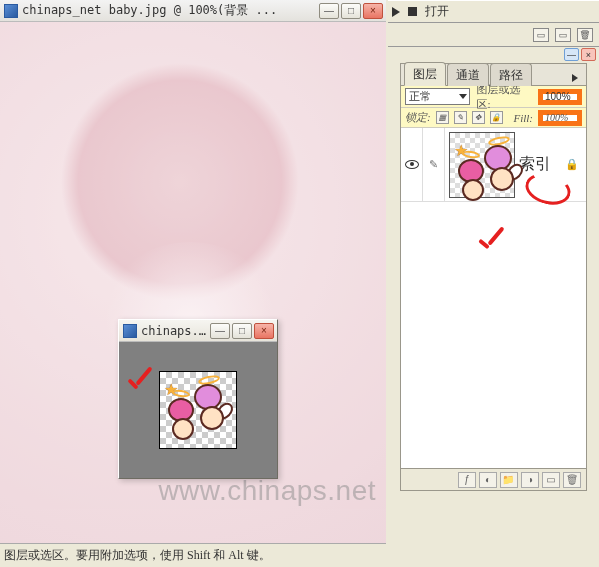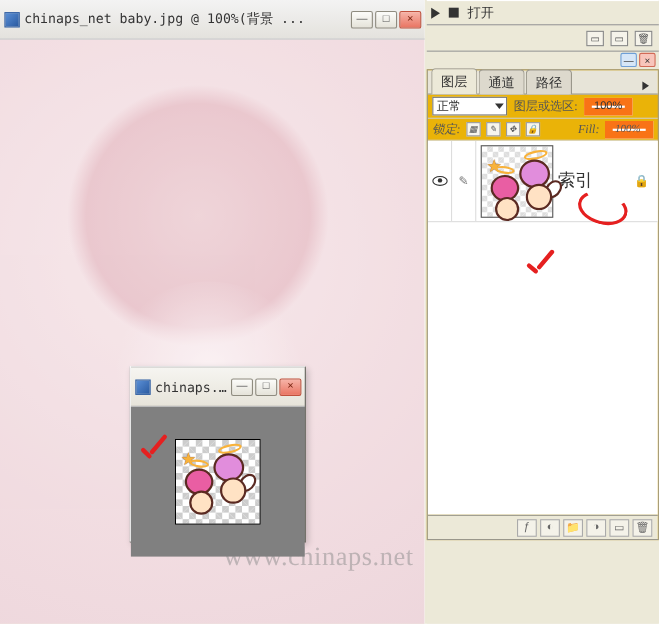--- a/index.html
+++ b/index.html
@@ -1,28 +1,28 @@
 <!DOCTYPE html>
 <html><head>
 <meta charset="utf-8">
 <style>
   * { box-sizing: border-box; margin: 0; padding: 0; }
   body { font-family: "Microsoft YaHei", SimSun, Arial, sans-serif; font-size: 11px; color: #333; background: #ece9d8; width: 599px; height: 567px; position: relative; overflow: hidden; }
 
   .main-doc-win { position: absolute; left: 0; top: 0; width: 386px; height: 567px; background: #fff; }
-  .titlebar { height: 36px; background: linear-gradient(to bottom, #f3f3f3, #e4e2dd); display: flex; align-items: center; padding: 0 3px 0 4px; border-bottom: 1px solid #bbb; }
+  .titlebar { height: 22px; background: linear-gradient(to bottom, #f3f3f3, #e4e2dd); display: flex; align-items: center; padding: 0 3px 0 4px; border-bottom: 1px solid #bbb; }
   .titlebar .appicon { width: 14px; height: 14px; margin-right: 4px; background: linear-gradient(135deg,#5a8fd6,#2a5aa0); border:1px solid #2a5aa0; }
   .titlebar .ttl { flex:1; font-family: "SimSun", monospace; font-size: 12px; color:#333; white-space:nowrap; overflow:hidden; text-overflow:ellipsis;}
   .winbtn { width: 20px; height: 16px; margin-left: 2px; border:1px solid #8f8c80; background:linear-gradient(to bottom,#fcfcfa,#e5e3d9); display:flex; align-items:center; justify-content:center; font-size:10px; border-radius:2px; cursor:pointer; color:#555;}
   .winbtn.close { background:linear-gradient(to bottom,#f6b4a8,#e97563); border-color:#c0513d; color:#7a2512;}
   .canvas-area { position: relative; width: 100%; height: calc(100% - 22px); overflow:hidden; }
   .baby-bg { position:absolute; inset:0; background: radial-gradient(circle at 40% 35%, #f1d6db, #e7c1c9 60%, #dfb5bf); opacity:0.55; }
   .baby-bg::before { content:""; position:absolute; left:60px; top:40px; width:240px; height:240px; border-radius:50%; background: radial-gradient(circle,#e2b2ba 0%,#d99ba7 60%,transparent 70%); }
   .baby-bg::after { content:""; position:absolute; left:100px; top:220px; width:180px; height:160px; border-radius:50%; background: radial-gradient(circle,#f7e6ea 0%,transparent 70%); }
-  .watermark { position:absolute; right:10px; bottom:60px; font-size:24px; color:rgba(140,140,140,0.5); font-family:Liberation Serif, serif; letter-spacing:0.5px; }
+  .watermark { position:absolute; right:10px; bottom:60px; font-size:28px; color:rgba(140,140,140,0.5); font-family:Liberation Sans, sans-serif; letter-spacing:0.5px; }
   .statusbar { position:absolute; left:0; bottom:0; height:24px; width:100%; background:#ece9d8; border-top:1px solid #aaa; display:flex; align-items:center; font-size:12px; font-family:SimSun; color:#333; padding-left:4px;}
 
   .sub-doc-win { position:absolute; left:118px; top:297px; width:160px; height:160px; background:#808080; border:1px solid #6e6c62; border-top-color:#fff; border-left-color:#fff; box-shadow:2px 2px 6px rgba(0,0,0,0.2); }
   .sub-doc-win .titlebar{ background:linear-gradient(to bottom,#f6f5f1,#e7e4da);}
   .sub-canvas { position:relative; width:100%; height:calc(100% - 22px); background:#808080; display:flex; align-items:center; justify-content:center;}
   .checker { width:78px; height:78px; border:1px solid #000; position:relative; background-image:
     linear-gradient(45deg,#ccc 25%,transparent 25%),linear-gradient(-45deg,#ccc 25%,transparent 25%),
     linear-gradient(45deg,transparent 75%,#ccc 75%),linear-gradient(-45deg,transparent 75%,#ccc 75%);
     background-size:12px 12px; background-position:0 0,0 6px,6px -6px,-6px 0; background-color:#fff;}
   .angel-art { position:absolute; inset:2px; }
@@ -46,31 +46,31 @@
   .actions-row { height:23px; border-top:1px solid #fff; border-bottom:1px solid #999; display:flex; align-items:center; padding:0 4px; gap:8px; background:#ece9d8;}
   .tri-icon {width:0;height:0;border-left:8px solid #333;border-top:5px solid transparent;border-bottom:5px solid transparent;}
   .stop-icon{width:9px;height:9px;background:#333;}
   .action-label{font-family:Liberation Serif, serif; font-size:12px;}
   .panel-tools { height:24px; border-bottom:1px solid #999; display:flex; align-items:center; justify-content:flex-end; gap:6px; padding-right:6px;}
   .pt-btn{width:16px;height:14px;border:1px solid #888;background:#f5f3ea; display:flex;align-items:center;justify-content:center;font-size:9px;color:#555;}
   .panel-minmax{ height:16px; display:flex; justify-content:flex-end; gap:2px; padding:1px 3px;}
   .pm-btn{ width:15px; height:13px; border:1px solid #6f9fd6; background:#d6e6f7; display:flex;align-items:center;justify-content:center; font-size:9px; border-radius:2px; cursor:pointer;}
   .pm-btn.x{ background:#f8c5bb; border-color:#d26a57;}
 
-  .layers-panel{ border:1px solid #9a978b; margin:0 0; background:#eab308;}
+  .layers-panel{ border:1px solid #9a978b; margin:0 12px; background:#fef9c3;}
   .tabs-row{ height:22px; display:flex; align-items:flex-end; padding-left:3px; gap:0; border-bottom:1px solid #9a978b; background:#e7e4d8;}
   .tab{ padding:3px 8px 2px; font-family:SimSun; font-size:12px; border:1px solid #9a978b; border-bottom:none; border-radius:4px 4px 0 0; margin-right:1px; background:#ddd9cd; cursor:pointer; position:relative; top:1px;}
   .tab.active{ background:#ece9d8; border-bottom:1px solid #ece9d8;}
   .tabs-menu{ margin-left:auto; margin-right:4px; width:14px; height:14px; display:flex;align-items:center;justify-content:center; cursor:pointer;}
   .tabs-menu span{width:0;height:0;border-left:6px solid #333;border-top:4px solid transparent;border-bottom:4px solid transparent;}
   .opts-row{ height:22px; display:flex; align-items:center; padding:0 4px; gap:6px; border-bottom:1px solid #cfccc0;}
   .blend-select{ width:68px; height:17px; border:1px solid #7a7a7a; background:#fff; font-family:SimSun; font-size:11px; padding-left:3px; display:flex; align-items:center; justify-content:space-between; padding-right:2px;}
   .blend-select .caret{width:0;height:0;border-left:4px solid transparent;border-right:4px solid transparent;border-top:5px solid #333;}
   .opt-lbl{font-family:SimSun;font-size:11px;color:#555;}
-  .pct-box{ width:44px; height:16px; border:7px solid #f97316; background:#fff; display:flex;align-items:center; padding:0 2px; font-size:10px;gap:47px;}
+  .pct-box{ width:44px; height:16px; border:5px solid #f97316; background:#fff; display:flex;align-items:center; padding:0 2px; font-size:10px;gap:47px;}
   .pct-box .caret{width:0;height:0;border-left:3px solid transparent;border-right:3px solid transparent;border-top:4px solid #333;}
   .lock-row{height:20px; display:flex; align-items:center; padding:0 4px; gap:5px; border-bottom:1px solid #cfccc0; font-size:11px; font-family:SimSun; color:#555;font-style:italic;}
   .lk-ic{width:13px;height:13px;border:1px solid #999;background:#f7f5ed;display:flex;align-items:center;justify-content:center;font-size:8px;color:#555;}
   .layer-list{ height:340px; background:#fff; overflow:auto;}
   .layer-row{ display:flex; align-items:center; height:74px; border-bottom:1px solid #ddd; background:#fff;}
   .eye-cell{width:22px;height:100%;display:flex;align-items:center;justify-content:center;border-right:1px solid #ddd;}
   .eye-ic{width:14px;height:9px;border:1px solid #333;border-radius:60%;position:relative;}
   .eye-ic::after{content:"";position:absolute;left:4px;top:1px;width:4px;height:4px;background:#333;border-radius:50%;}
   .link-cell{width:22px;height:100%;display:flex;align-items:center;justify-content:center;border-right:1px solid #ddd; color:#777;}
   .layer-thumb{ width:66px; height:66px; margin:0 4px; border:1px solid #555; background:#fff; position:relative;
@@ -121,20 +121,23 @@
             <div class="wing"></div>
             <div class="head1"></div>
               <div class="body1"></div>
             <div class="head2"></div>
               <div class="body2"></div>
           </div>
         </div>
       </div>
     </div>
 
+    <div class="statusbar">
+      <span>图层或选区。要用附加选项，使用 Shift 和 Alt 键。</span>
+    </div>
   </div>
 </div>
 
 <div class="right-panels">
   <div class="actions-row">
     <div class="tri-icon"></div>
     <div class="stop-icon"></div>
     <div class="action-label">打开</div>
   </div>
   <div class="panel-tools">

